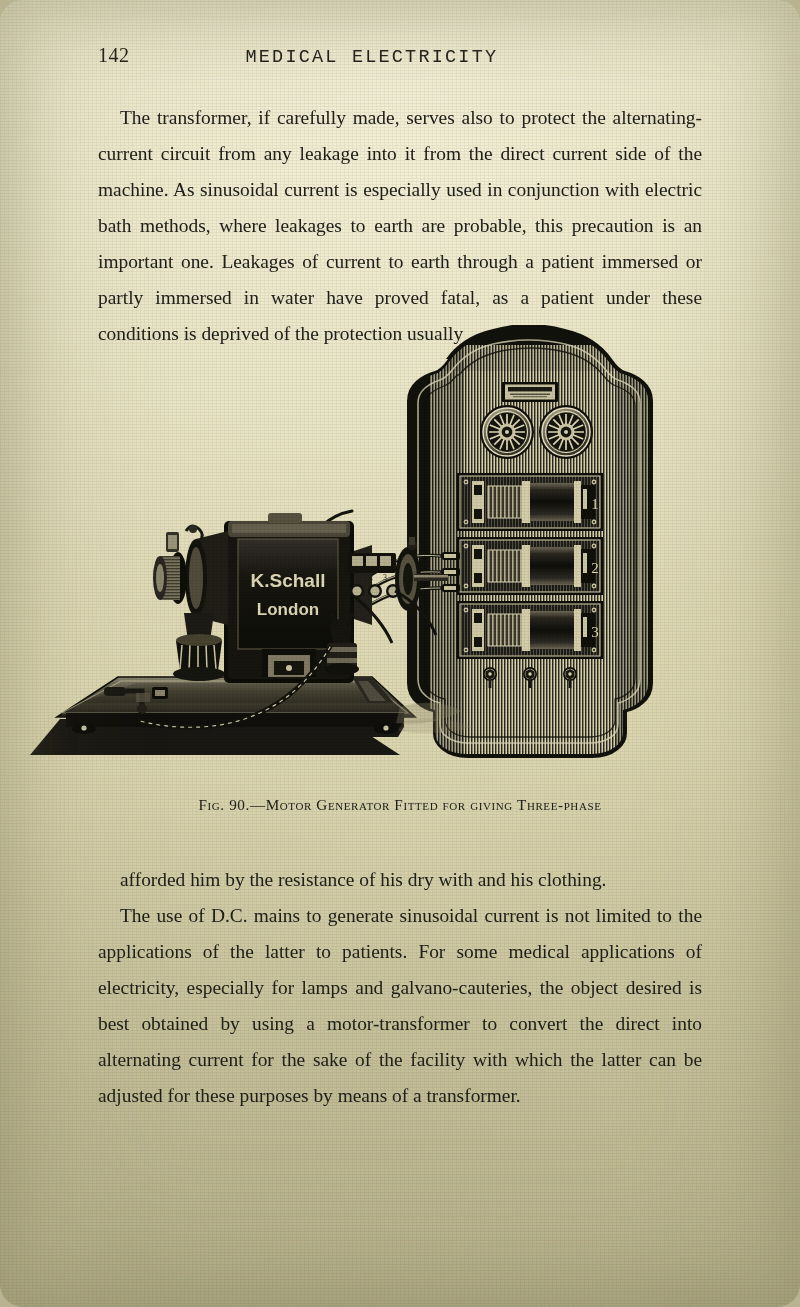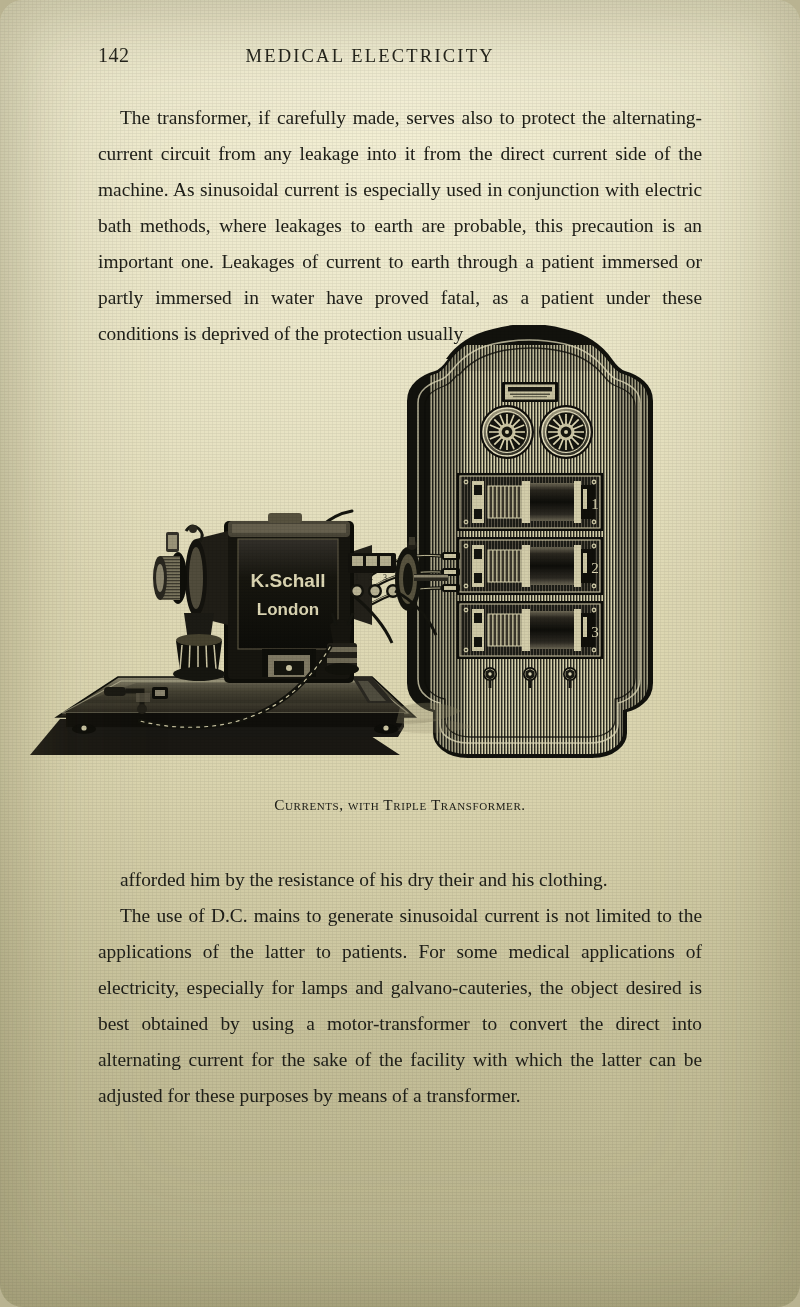--- a/index.html
+++ b/index.html
@@ -47,20 +47,21 @@
     padding:0 98px;
     display:flex;align-items:baseline;
     font-size:19.5px;
     letter-spacing:1.1px;
   }
   .folio{font-size:20px;letter-spacing:.5px;}
   .runtitle{
     margin-left:116px;
     letter-spacing:2.2px;
     font-size:18.5px;
+    font-family:Liberation Mono, monospace;
   }
 
   
   .body{
     position:absolute;left:98px;width:604px;
     font-size:19.4px;
     line-height:36px;
     text-align:justify;
     text-justify:inter-word;
     -webkit-hyphens:none;hyphens:none;
@@ -499,22 +500,22 @@
             </g>
 
             <path d="M400 382 q36 -10 62 4 q-30 16 -66 12 z" fill="#8c8668" opacity=".35"></path>
             <path d="M404 396 q40 -6 70 6 q-40 10 -76 4 z" fill="#8c8668" opacity=".22"></path>
           </g>
         </svg>
       </div>
     </div>
 
     <div class="caption">
-      <span class="line">Currents, with Triple Transformer.</span>
+      <span class="line">Fig. 90.—Motor Generator Fitted for giving Three-phase</span>
     </div>
 
     <div class="body blk-two">
-      <p>afforded him by the resistance of his dry their and his clothing.</p>
+      <p>afforded him by the resistance of his dry with and his clothing.</p>
       <p>The use of D.C. mains to generate sinusoidal current is not limited to the applications of the latter to patients. For some medical applications of electricity, especially for lamps and galvano-cauteries, the object desired is best obtained by using a motor-transformer to convert the direct into alternating current for the sake of the facility with which the latter can be adjusted for these purposes by means of a transformer.</p>
     </div>
 
   </div>
 </div>
 
 </body></html>

